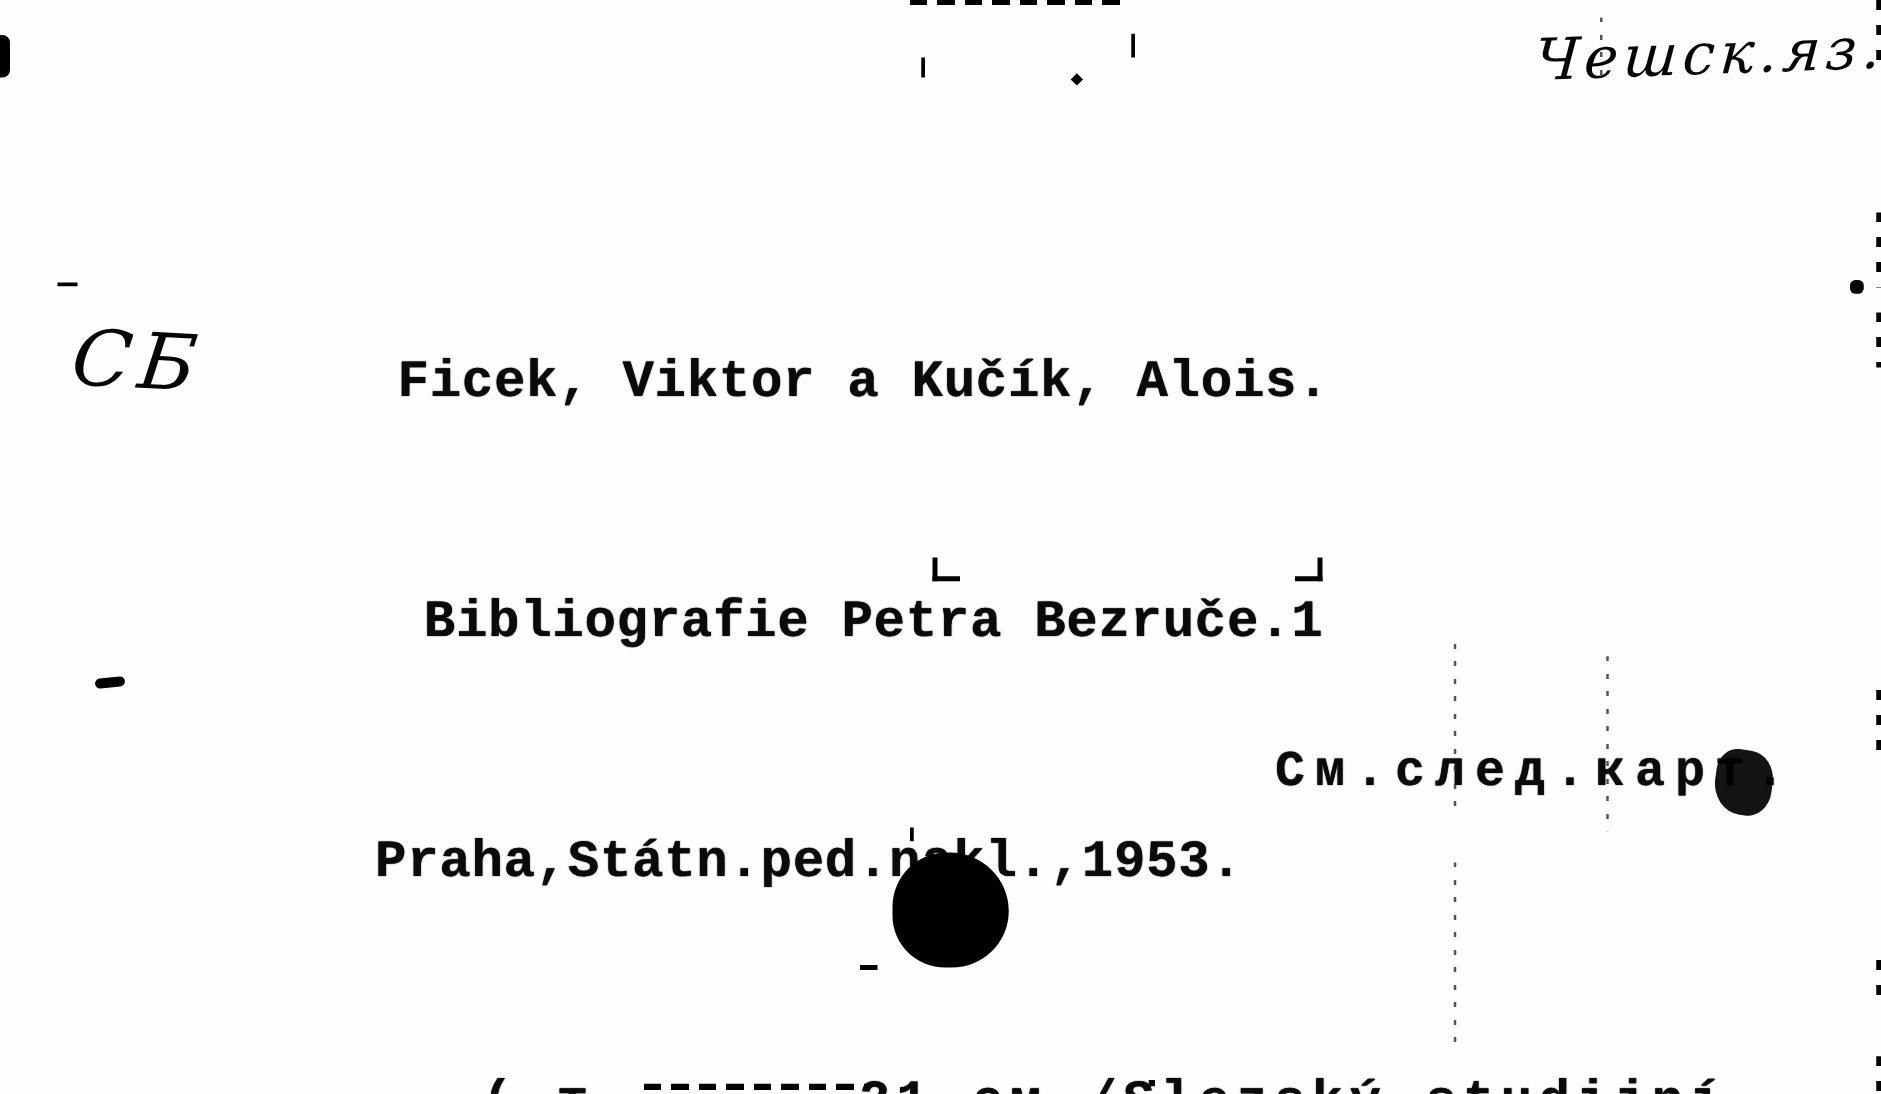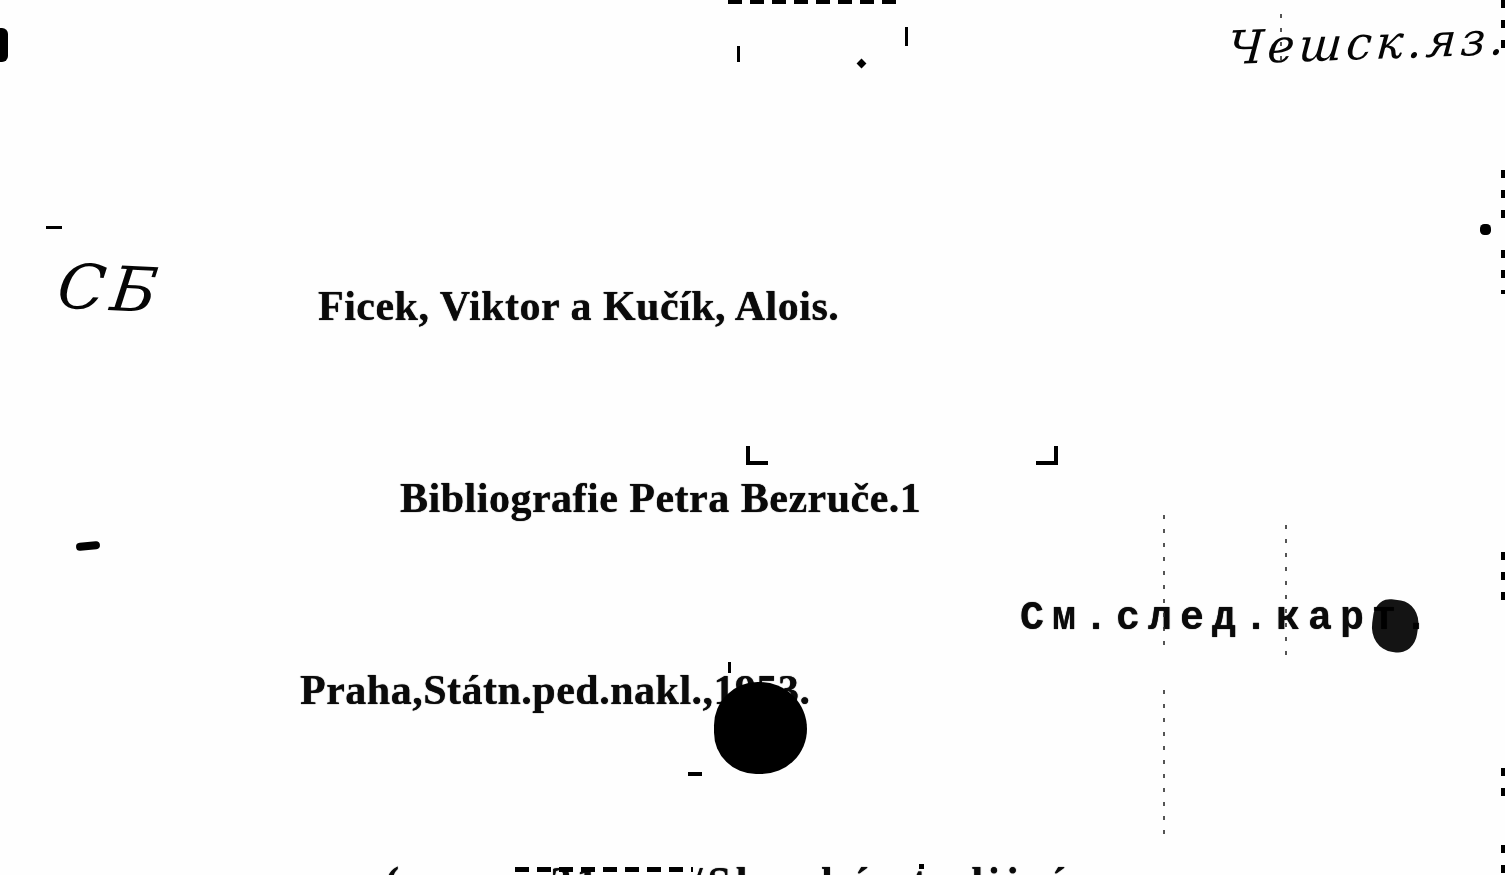--- a/index.html
+++ b/index.html
@@ -14,23 +14,23 @@
     background:#fefefe;
     color:#0a0a0a;
   }
   
   .entry{
     position:absolute;left:300px;top:146px;
     font-size:42px;font-weight:bold;line-height:64px;
     white-space:pre;color:#0a0a0a;
     text-shadow:0 0 1px #000;
   }
-  .entry .line{letter-spacing:0.5px;font-family:Liberation Serif, serif;}
+  .entry .line{letter-spacing:0.5px;}
   .entry .l0{margin-left:18px;}
-  .entry .l1{margin-left:100px;}
+  .entry .l1{margin-left:39px;}
   .entry .l2{margin-left:0;}
   .entry .l3{margin-left:85px;letter-spacing:5px;}
 
   
   .hand{
     position:absolute;color:#050505;
     font-family:"DejaVu Serif",serif;font-style:italic;
   }
   .lang-note{
     left:1228px;top:16px;font-size:46px;letter-spacing:4px;

